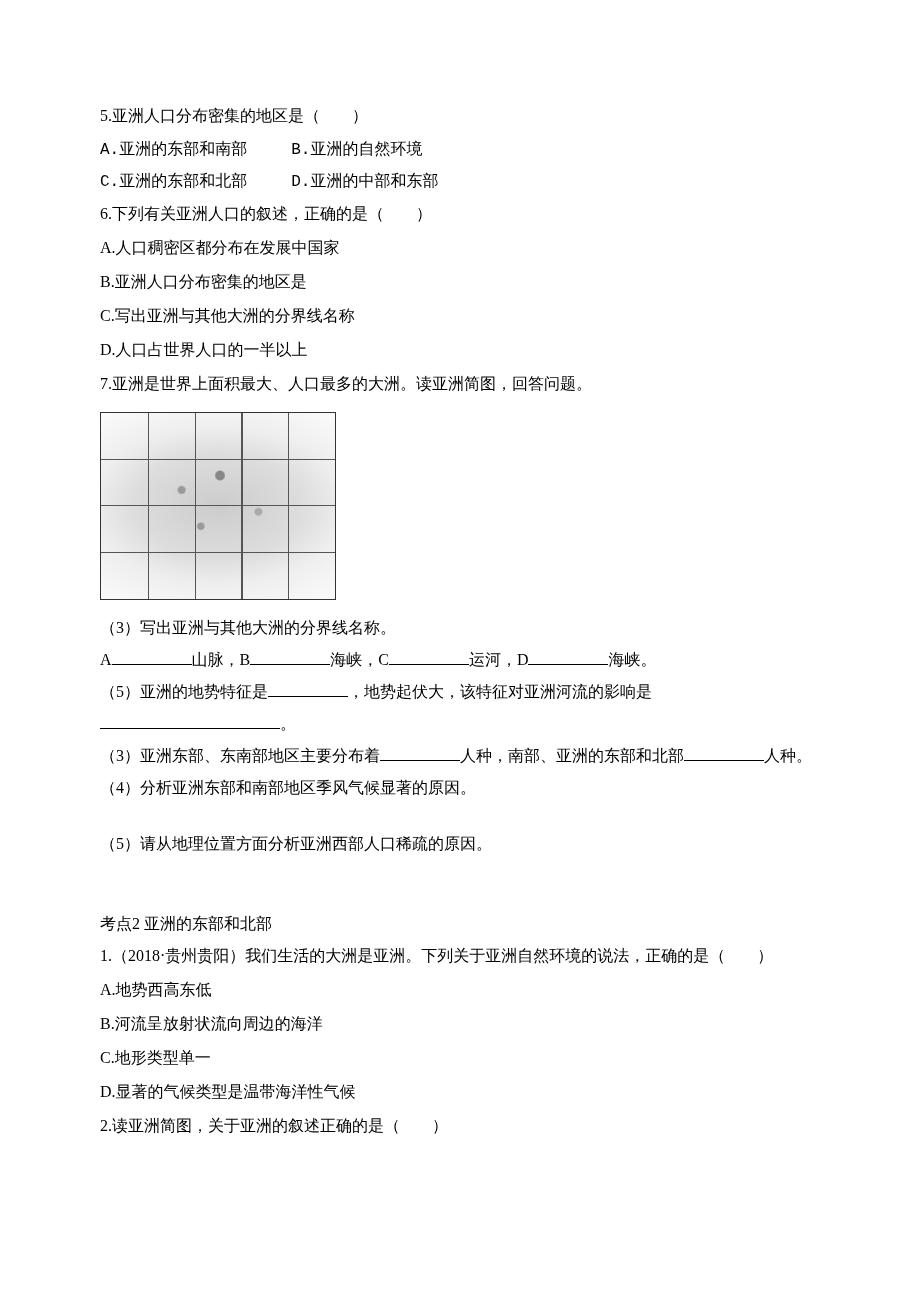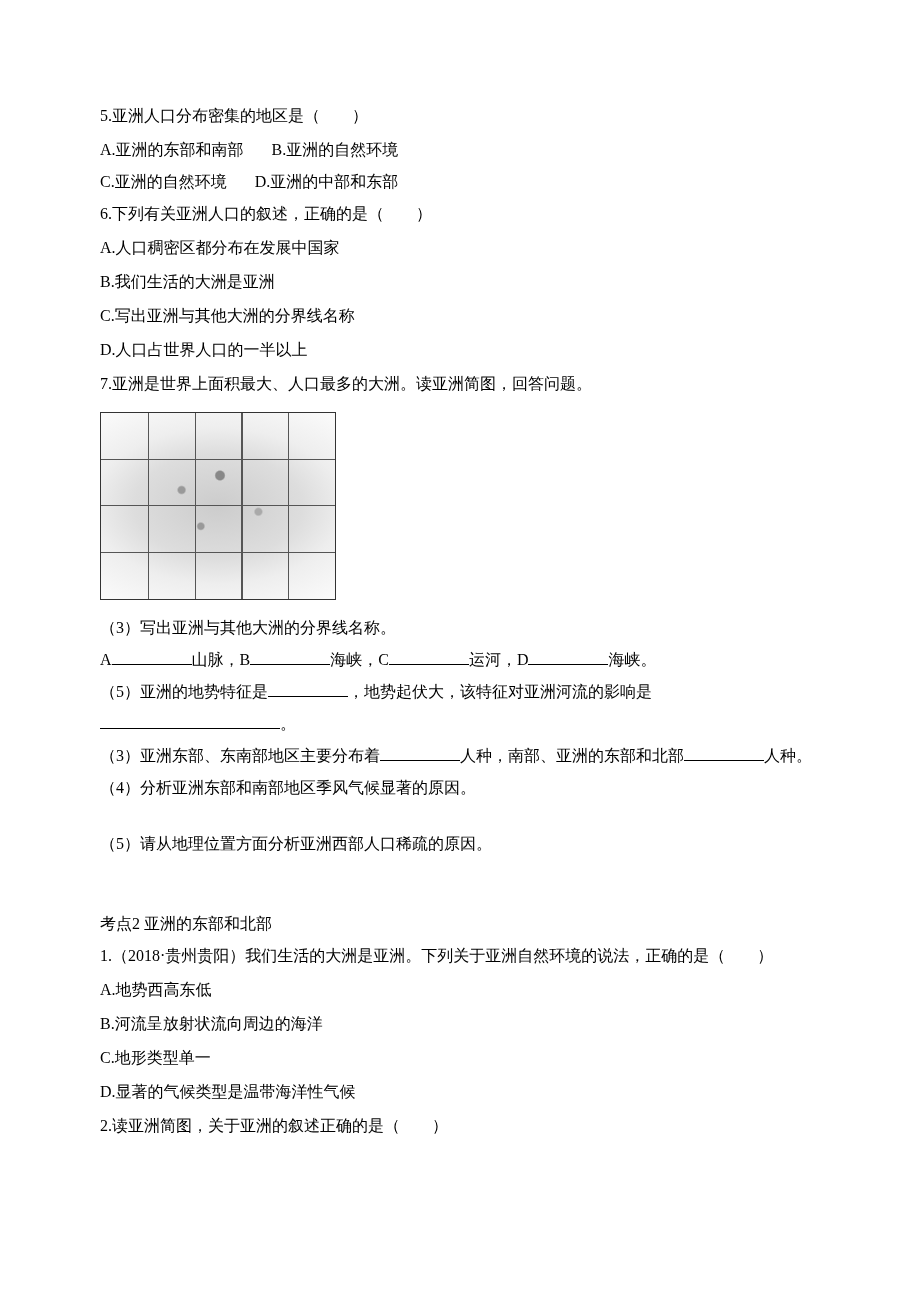--- a/index.html
+++ b/index.html
@@ -6,21 +6,21 @@
     body {
       font-family: "SimSun", "宋体", serif;
       font-size: 16px;
       line-height: 2;
       color: #000;
       background: #fff;
       width: 920px;
       padding: 100px 100px 100px 100px;
     }
     .question { margin-bottom: 2px; }
-    .options-row { display: flex; gap: 28px; }
+    .options-row { display: flex; gap: 44px; font-family: Liberation Mono, monospace; }
     .option { white-space: nowrap; }
     .map-image {
       width: 236px;
       height: 188px;
       border: 1px solid #333;
       margin: 12px 0;
       background:
         linear-gradient(90deg, transparent 0%, transparent 20%, #555 20%, #555 20.5%, transparent 20.5%, transparent 40%, #555 40%, #555 40.5%, transparent 40.5%, transparent 60%, #555 60%, #555 60.5%, transparent 60.5%, transparent 80%, #555 80%, #555 80.5%, transparent 80.5%),
         linear-gradient(0deg, transparent 0%, transparent 25%, #555 25%, #555 25.5%, transparent 25.5%, transparent 50%, #555 50%, #555 50.5%, transparent 50.5%, transparent 75%, #555 75%, #555 75.5%, transparent 75.5%),
         radial-gradient(ellipse 90% 70% at 50% 50%, #ccc 0%, #ddd 40%, #eee 60%, #fff 100%);
@@ -52,27 +52,27 @@
   </style>
 </head>
 <body>
 
 <div class="question">5.亚洲人口分布密集的地区是（　　）</div>
 <div class="options-row">
   <span class="option">A.亚洲的东部和南部</span>
   <span class="option">B.亚洲的自然环境</span>
 </div>
 <div class="options-row">
-  <span class="option">C.亚洲的自然环境</span>
+  <span class="option">C.亚洲的东部和北部</span>
   <span class="option">D.亚洲的中部和东部</span>
 </div>
 
 <div class="question">6.下列有关亚洲人口的叙述，正确的是（　　）</div>
 <div class="question">A.人口稠密区都分布在发展中国家</div>
-<div class="question">B.我们生活的大洲是亚洲</div>
+<div class="question">B.亚洲人口分布密集的地区是</div>
 <div class="question">C.写出亚洲与其他大洲的分界线名称</div>
 <div class="question">D.人口占世界人口的一半以上</div>
 
 <div class="question">7.亚洲是世界上面积最大、人口最多的大洲。读亚洲简图，回答问题。</div>
 
 <div class="map-image"></div>
 
 <div class="sub-question">（3）写出亚洲与其他大洲的分界线名称。</div>
 <div class="sub-question">
   <span>A</span><span class="blank"></span><span>山脉，B</span><span class="blank"></span><span>海峡，C</span><span class="blank"></span><span>运河，D</span><span class="blank"></span><span>海峡。</span>

